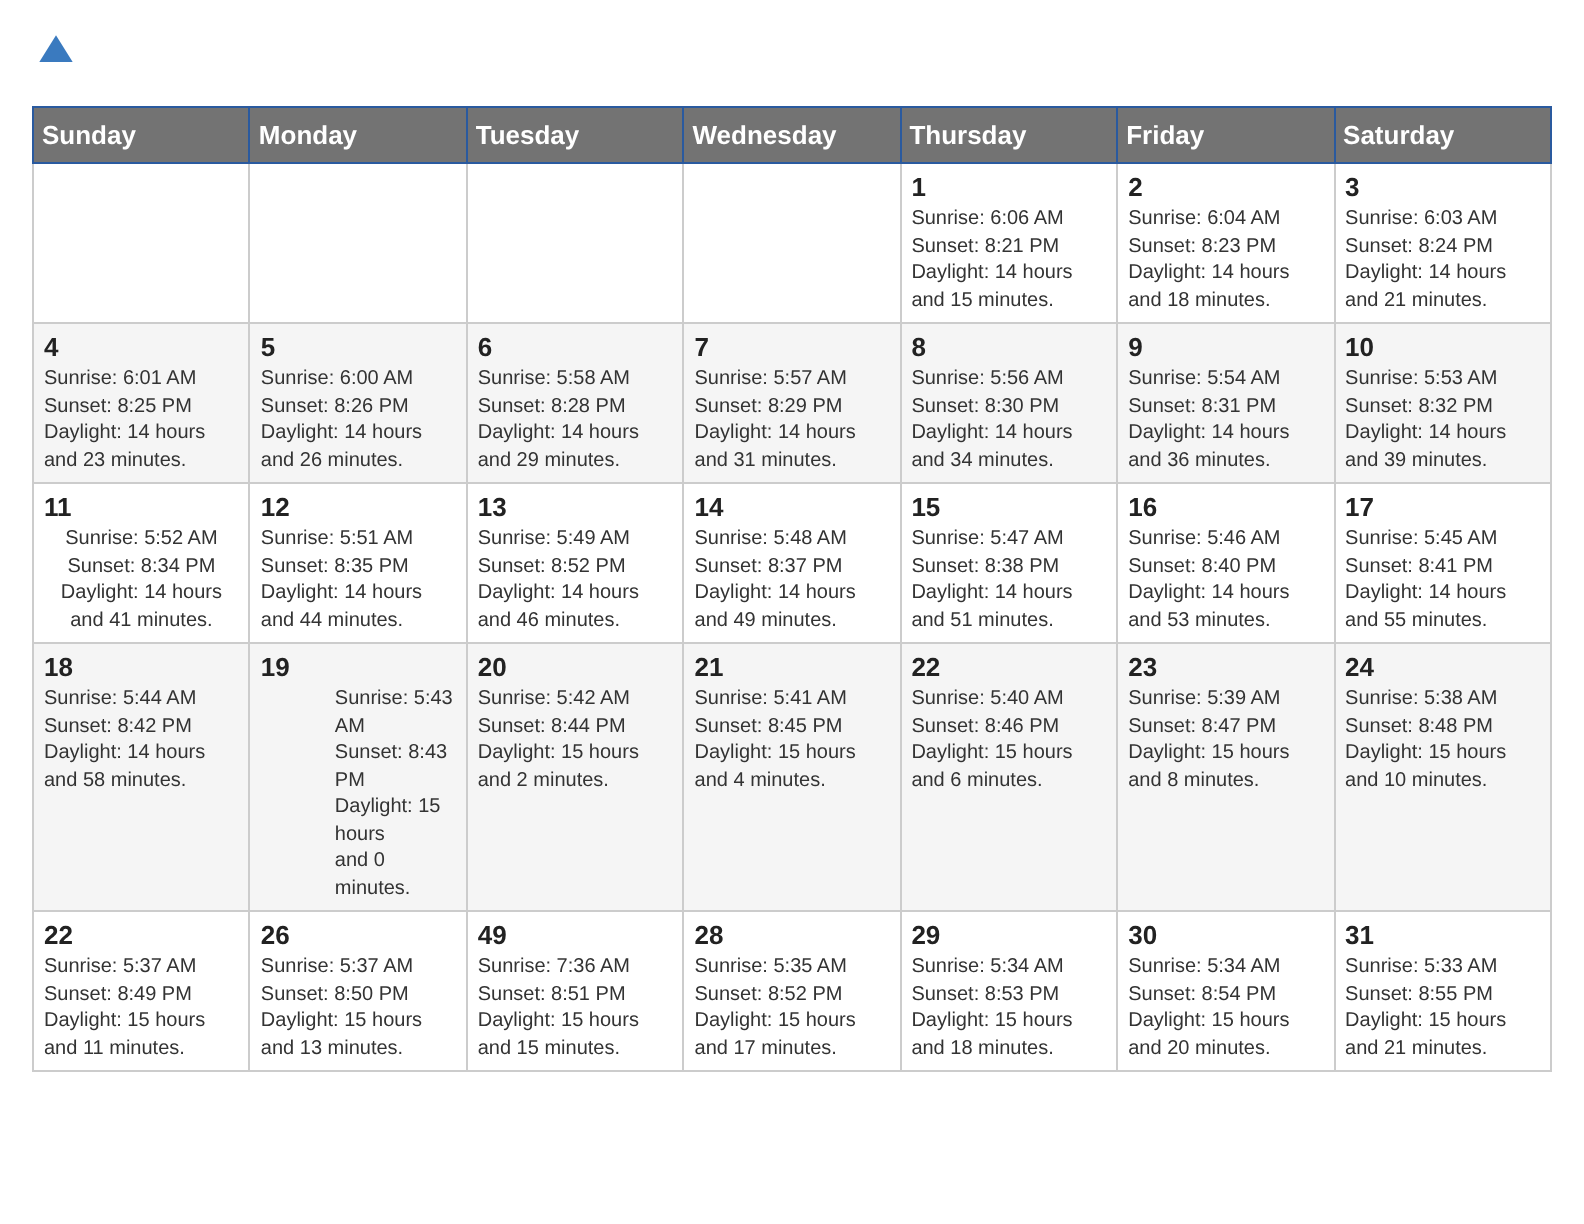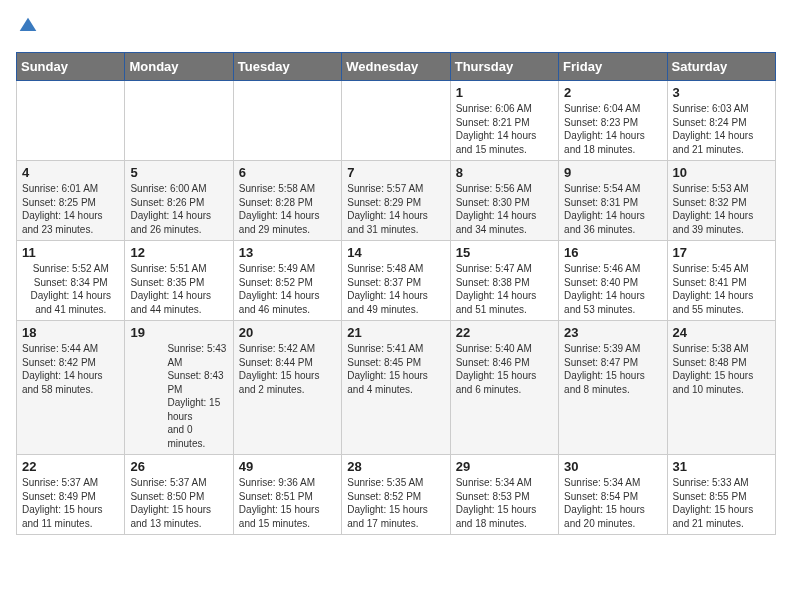--- a/index.html
+++ b/index.html
@@ -307,21 +307,21 @@
         </td>
         <td>
           <span class="day-number">26</span>
           <div class="day-info" style="white-space: pre-line;">Sunrise: 5:37 AM
 Sunset: 8:50 PM
 Daylight: 15 hours
 and 13 minutes.</div>
         </td>
         <td>
           <span class="day-number">49</span>
-          <div class="day-info" style="white-space: pre-line;">Sunrise: 9:36 AM
+          <div class="day-info" style="white-space: pre-line;">Sunrise: 7:36 AM
 Sunset: 8:51 PM
 Daylight: 15 hours
 and 15 minutes.</div>
         </td>
         <td>
           <span class="day-number">28</span>
           <div class="day-info" style="white-space: pre-line;">Sunrise: 5:35 AM
 Sunset: 8:52 PM
 Daylight: 15 hours
 and 17 minutes.</div>

